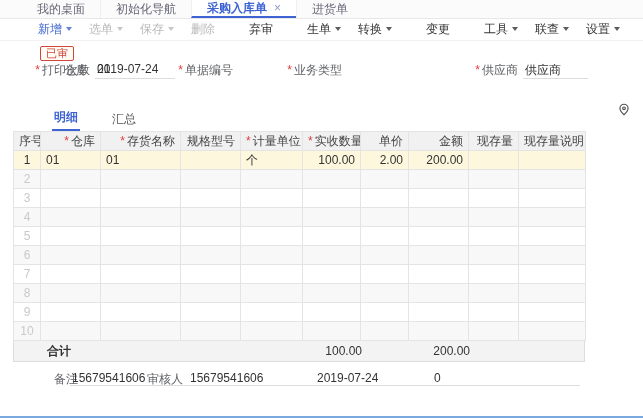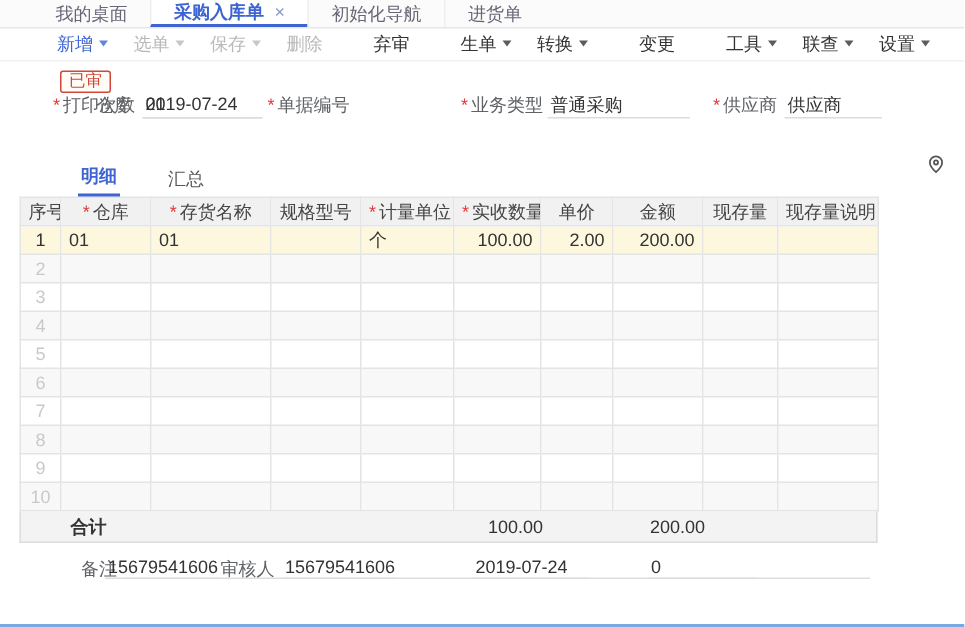--- a/index.html
+++ b/index.html
@@ -41,21 +41,21 @@
   
   .dtabs { display:flex; align-items:flex-end; height:19px; padding-left:52px; gap:30px;
            position:relative; }
   .dtab { padding:0 2px 3px 2px; color:#555; cursor:pointer; }
   .dtab.active { color:#3d64d2; font-weight:bold; border-bottom:2px solid #3d64d2; }
   .pin { position:absolute; left:617px; top:-10px; }
   
   table.grid { margin-left:13px; width:572px; border-collapse:collapse; table-layout:fixed; }
   .grid th, .grid td { border:1px solid #e4e4e4; height:19px; padding:0 5px;
                        overflow:hidden; white-space:nowrap; font-weight:normal; }
-  .grid thead th { background:#f1f1f1; color:#444; text-align:center; }
+  .grid thead th { background:#f1f1f1; color:#444; text-align:right; }
   .grid tr.hl td { background:#fdf8dd; }
   .grid tr.even td { background:#f8f8f9; }
   .grid td.rownum { text-align:center; }
   .grid tr.empty td.rownum { color:#c9c9c9; }
   
   .total-row { position:relative; margin-left:13px; width:572px; height:21px;
                line-height:20px; background:#f3f3f3; border:1px solid #dcdcdc;
                border-top:none; }
   .total-label { position:absolute; left:33px; font-weight:bold; }
   .total-qty { position:absolute; left:260px; width:88px; text-align:right; }
@@ -68,28 +68,28 @@
   .bottom-line { position:absolute; left:0; bottom:0; width:643px; height:2px;
                  background:#7aa9e0; }
 </style>
 </head>
 <body>
 
 <div class="tabbar">
     <div class="tab">
       <span>我的桌面</span>
     </div>
+    <div class="tab">
+      <span>初始化导航</span>
+    </div>
     <div class="tab active">
       <span>采购入库单</span>
       <span class="close">×</span>
     </div>
     <div class="tab">
-      <span>初始化导航</span>
-    </div>
-    <div class="tab">
       <span>进货单</span>
     </div>
   </div>
 
 <div class="toolbar">
     <span class="titem primary"><span>新增</span><span class="caret"></span></span>
     <span class="titem disabled"><span>选单</span><span class="caret"></span></span>
     <span class="titem disabled"><span>保存</span><span class="caret"></span></span>
     <span class="titem disabled"><span>删除</span></span>
     <span class="tsep"></span>
@@ -109,22 +109,21 @@
 <div class="badge-row">
   <span class="badge">已审</span>
 </div>
 
 <div class="form-area">
   <span class="f-label" style="left:0;top:6;width:90px"><span class="star">*</span><span>打印次数</span></span>
   <span class="f-value" style="left:95px;top:6;width:80px">2019-07-24</span>
 
   <span class="f-label" style="left:150px;top:6;width:83px"><span class="star">*</span><span>单据编号</span></span>
 
-  <span class="f-label" style="left:272px;top:6;width:90px"><span class="star">*</span><span>业务类型</span></span>
-  <span class="f-value" style="left:365px;top:6;width:95px">普通采购</span>
+  <span class="f-label" style="left:252px;top:6;width:90px"><span class="star">*</span><span>业务类型</span></span>
 
   <span class="f-label" style="left:455px;top:6;width:63px"><span class="star">*</span><span>供应商</span></span>
   <span class="f-value" style="left:523px;top:6;width:65px">供应商</span>
 
   <span class="f-label" style="left:0;top:30;width:88px">仓库</span>
   <span class="f-value" style="left:95px;top:30;width:80px">01</span>
 </div>
 
 <div class="dtabs">
   <span class="dtab active">明细</span>

